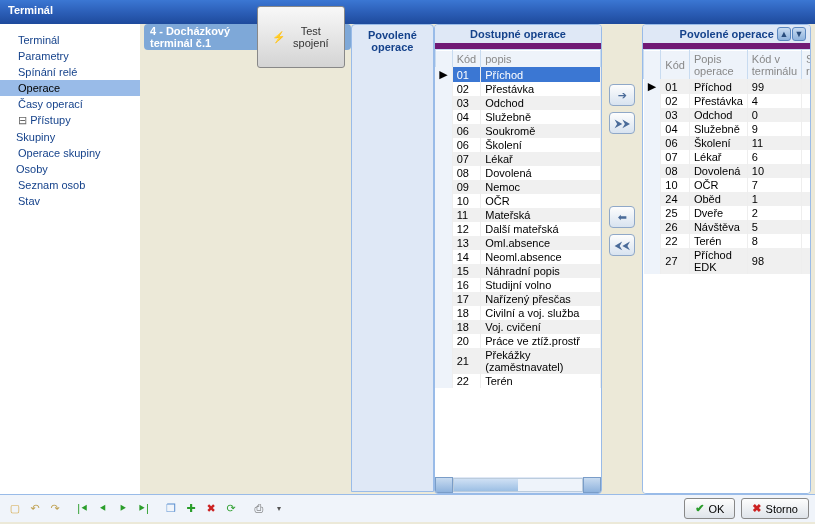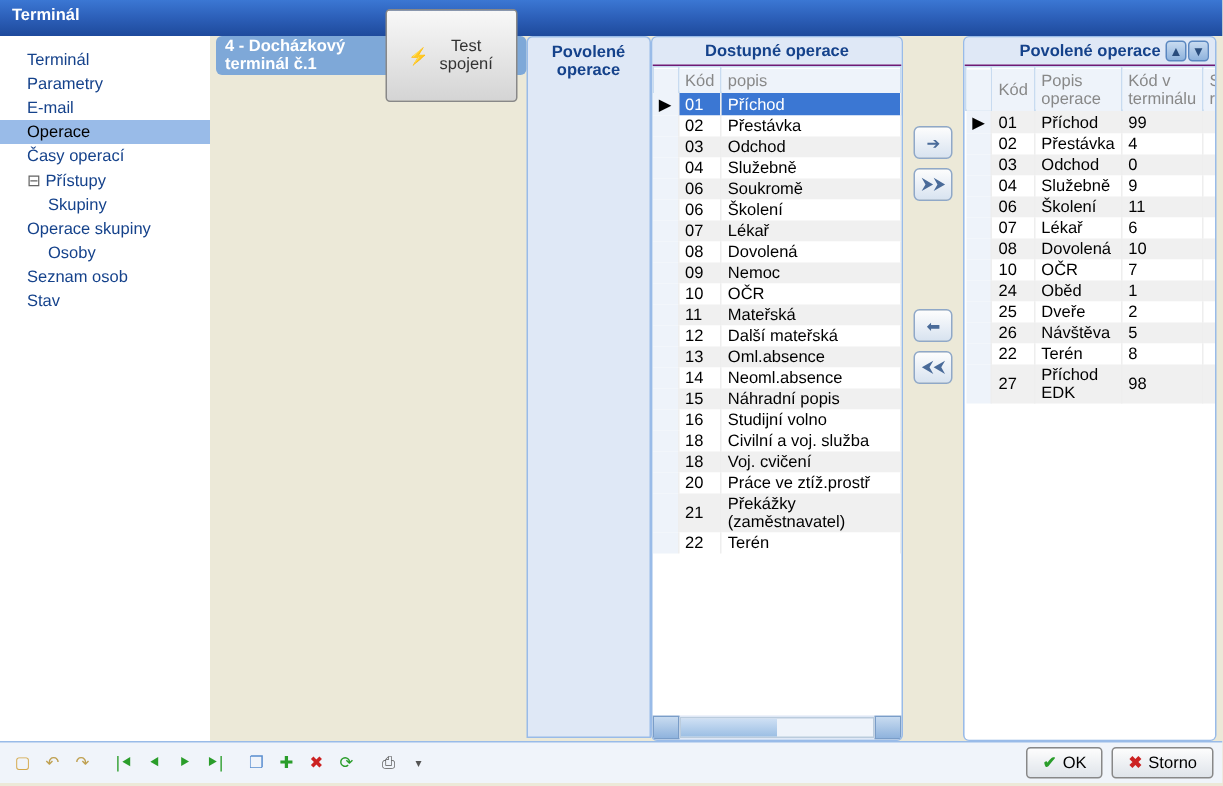--- a/index.html
+++ b/index.html
@@ -6,32 +6,32 @@
 body { background: #ece9d8; width: 815px; height: 524px; overflow: hidden; }
 
 .titlebar { height: 24px; background: linear-gradient(to bottom, #3b77d3 0%, #2c5fb8 50%, #1e4a9c 100%); color: #fff; padding: 4px 8px; font-weight: bold; }
 
 .content { display: flex; height: 470px; }
 
 .sidebar { width: 140px; background: #fff; padding: 8px 0; overflow: hidden; }
 .sidebar-item { padding: 2px 4px 2px 18px; color: #15428b; cursor: pointer; white-space: nowrap; }
 .sidebar-item.selected { background: #99bbe8; color: #000; }
 .sidebar-item.expandable::before { content: "⊟ "; color: #666; }
-.sidebar-sub { padding-left: 32px; }
+.sidebar-sub { padding-left: 16px; }
 
 .main { flex: 1; padding: 0 4px; display: flex; flex-direction: row; }
 .header-bar { height: 26px; background: #7ea8d8; display: flex; align-items: center; padding: 0 6px; color: #fff; font-weight: bold; font-size: 12px; border-radius: 4px; margin-bottom: 2px; }
 .header-bar .test-btn { margin-left: auto; background: linear-gradient(to bottom, #f8f8f8, #d4d4d4); color: #333; border: 1px solid #888; padding: 18px 14px; border-radius: 3px; display: flex; align-items: center; gap: 6px; cursor: pointer; }
 .header-bar .test-btn::before { content: "⚡"; color: #f0a000; }
 
 .section-title { text-align: center; font-weight: bold; color: #15428b; padding: 4px; background: #dfe8f6; border: 1px solid #99bbe8; border-radius: 4px 4px 0 0; margin-bottom: 2px; }
 
 .panels { flex: 1; display: flex; gap: 4px; }
 .panel { flex: 1; display: flex; flex-direction: column; border: 1px solid #99bbe8; border-radius: 4px; background: #f0f4fa; overflow: hidden; }
-.panel-header { background: #dfe8f6; text-align: center; font-weight: bold; color: #15428b; padding: 3px; border-bottom: 1px solid #701a75; position: relative; }
+.panel-header { background: #dfe8f6; text-align: center; font-weight: bold; color: #15428b; padding: 3px; border-bottom: 6px solid #701a75; position: relative; }
 .panel-header .updown { position: absolute; right: 4px; top: 2px; display: flex; gap: 1px; }
 .updown span { width: 14px; height: 14px; background: linear-gradient(to bottom,#c8dbf0,#8fb3dd); border: 1px solid #5a87c0; border-radius: 3px; display: inline-flex; align-items: center; justify-content: center; color: #2a4d7d; font-size: 9px; cursor: pointer; }
 
 .grid-wrap { flex: 1; overflow: hidden; position: relative; display: flex; }
 .grid { flex: 1; overflow-y: scroll; overflow-x: auto; background: #fff; }
 .grid-table { width: 100%; border-collapse: collapse; }
 .grid-table th { background: #eef3fa; color: #888; font-weight: normal; text-align: left; padding: 2px 4px; border: 1px solid #c8dbf0; position: sticky; top: 1px; }
 .grid-table td { padding: 1px 4px; border-right: 1px solid #eee; }
 .grid-table tr.odd td { background: #f0f0f0; }
 .grid-table tr.even td { background: #fff; }
@@ -64,21 +64,21 @@
 <body>
 
 <div class="titlebar">
   <span>Terminál</span>
 </div>
 
 <div class="content">
   <div class="sidebar" id="sidebar">
       <div class="sidebar-item">Terminál</div>
       <div class="sidebar-item">Parametry</div>
-      <div class="sidebar-item">E-mail</div>
+      <div class="sidebar-item">Spínání relé</div>
       <div class="sidebar-item selected">Operace</div>
       <div class="sidebar-item">Časy operací</div>
       <div class="sidebar-item expandable">Přístupy</div>
       <div class="sidebar-item sidebar-sub">Skupiny</div>
       <div class="sidebar-item">Operace skupiny</div>
       <div class="sidebar-item sidebar-sub">Osoby</div>
       <div class="sidebar-item">Seznam osob</div>
       <div class="sidebar-item">Stav</div>
     </div>
 
@@ -179,20 +179,25 @@
                   </tr>
                   <tr class="odd">
                     <td class="row-marker"></td>
                     <td>15</td>
                     <td>Náhradní popis</td>
                   </tr>
                   <tr class="even">
                     <td class="row-marker"></td>
                     <td>16</td>
                     <td>Studijní volno</td>
+                  </tr>
+                  <tr class="odd">
+                    <td class="row-marker"></td>
+                    <td>17</td>
+                    <td>Nařízený přesčas</td>
                   </tr>
                   <tr class="even">
                     <td class="row-marker"></td>
                     <td>18</td>
                     <td>Civilní a voj. služba</td>
                   </tr>
                   <tr class="odd">
                     <td class="row-marker"></td>
                     <td>18</td>
                     <td>Voj. cvičení</td>

